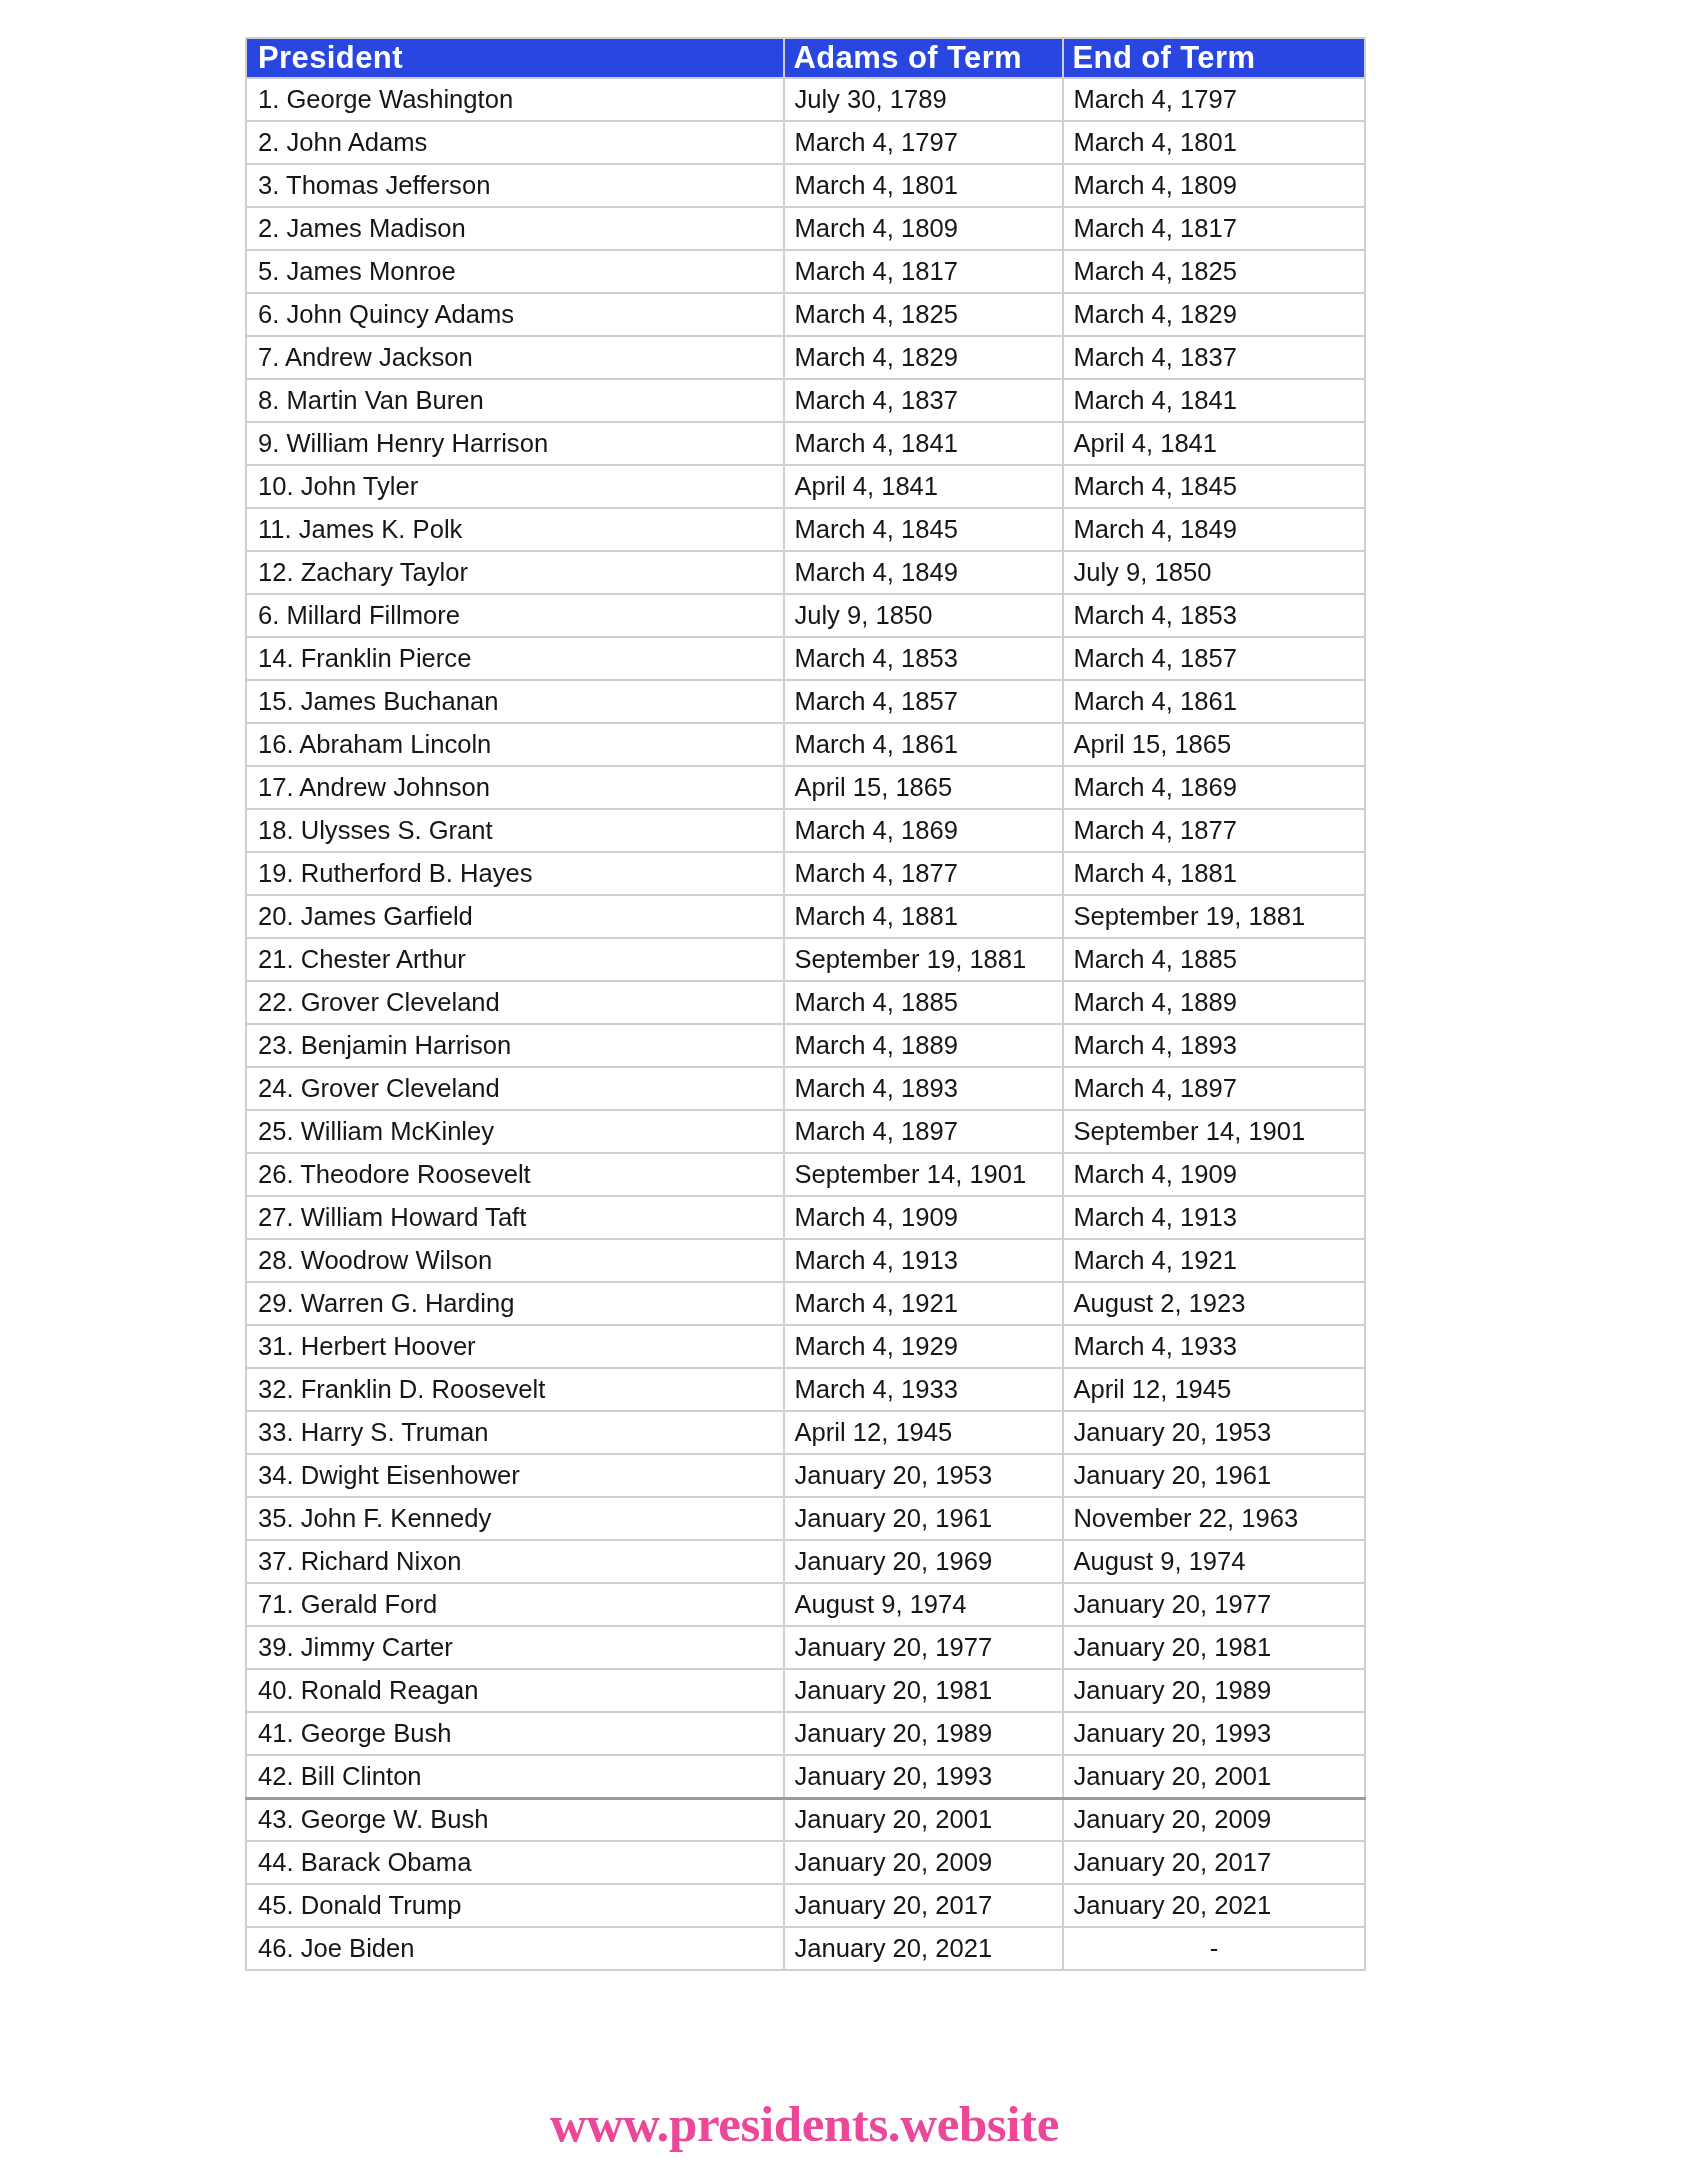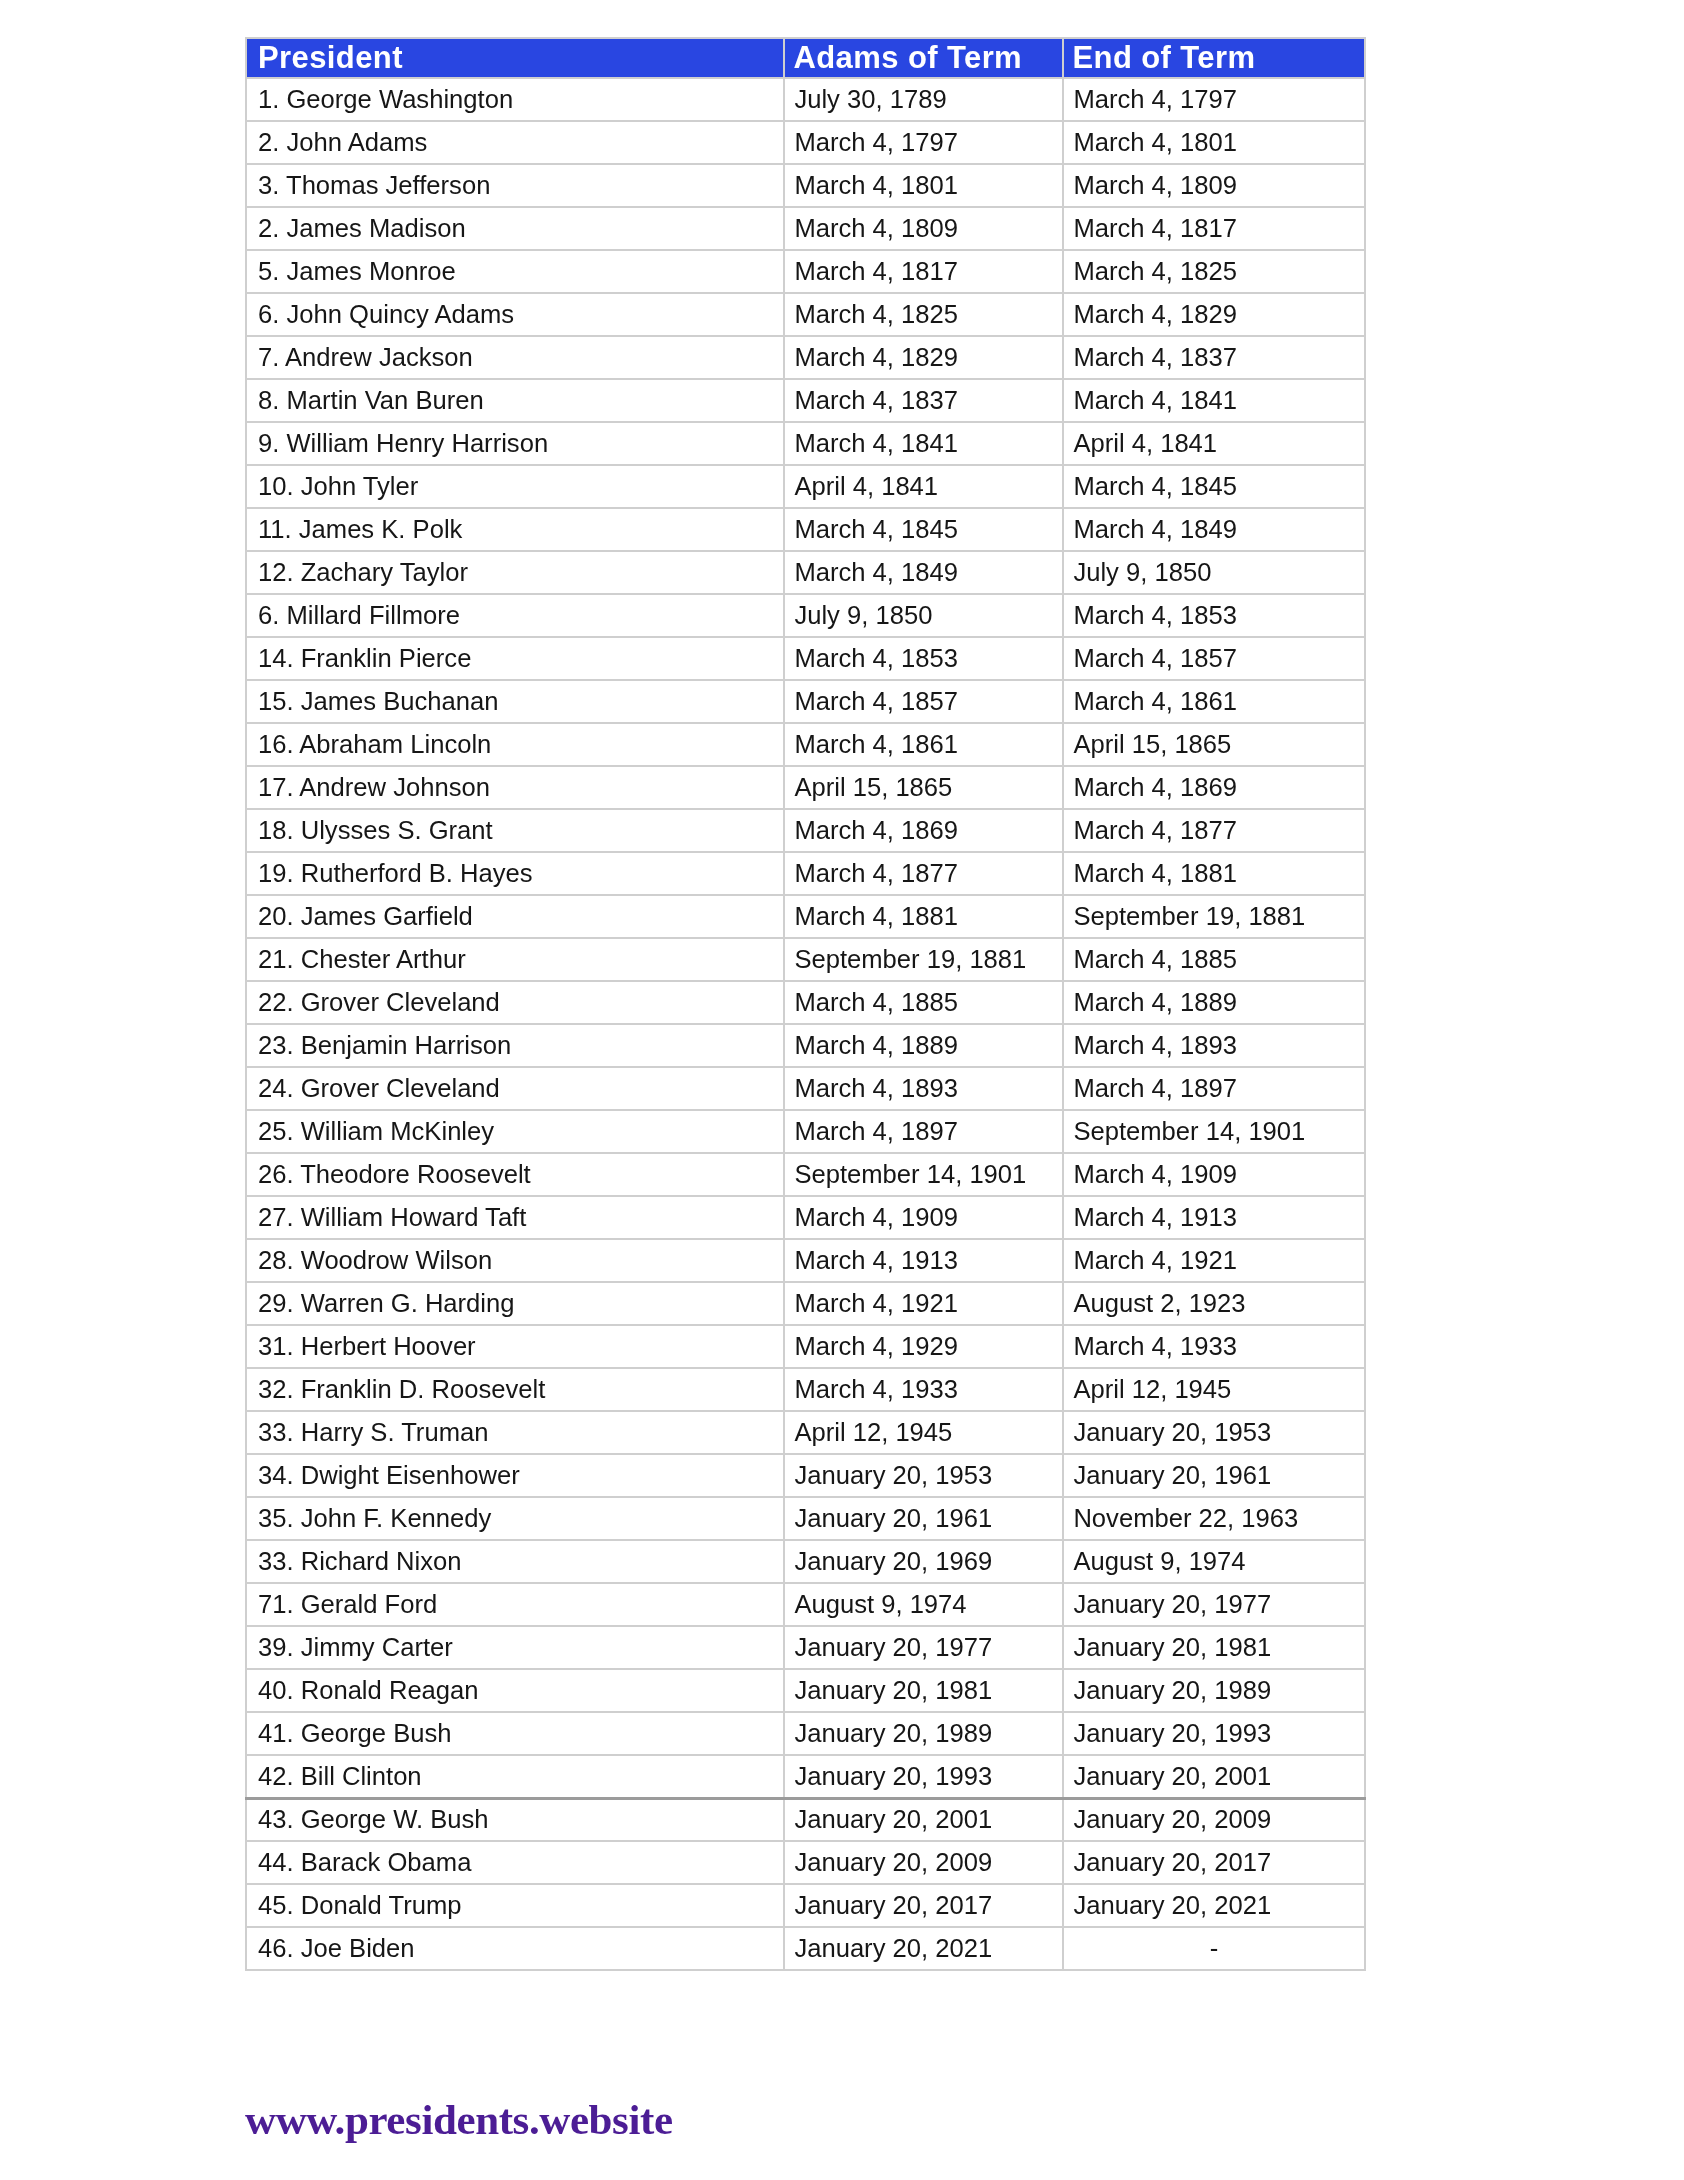--- a/index.html
+++ b/index.html
@@ -60,24 +60,25 @@
     overflow: hidden;
   }
   .prez-table td.date-cell { padding-left: 9.4px; }
   .prez-table td.center { text-align: center; padding-left: 0; }
   .prez-table tr.page-break td { border-bottom: 3.4px solid var(--heavy-border); }
   .site-footer {
     position: absolute;
     left: 245px;
     top: 2095px;
     width: 1119px;
+    text-align: center;
     font-family: "Liberation Serif", serif;
     font-weight: bold;
-    font-size: 43px;
-    color: #4c1d95;
+    font-size: 51px;
+    color: #ec4899;
     letter-spacing: -0.4px;
   }
 </style>
 </head>
 <body>
 
 <div class="page">
 
   <table class="prez-table">
     <colgroup>
@@ -257,21 +258,21 @@
       <td>34. Dwight Eisenhower</td>
       <td class="date-cell">January 20, 1953</td>
       <td class="date-cell">January 20, 1961</td>
     </tr>
         <tr>
       <td>35. John F. Kennedy</td>
       <td class="date-cell">January 20, 1961</td>
       <td class="date-cell">November 22, 1963</td>
     </tr>
         <tr>
-      <td>33. Richard Nixon</td>
+      <td>37. Richard Nixon</td>
       <td class="date-cell">January 20, 1969</td>
       <td class="date-cell">August 9, 1974</td>
     </tr>
         <tr>
       <td>71. Gerald Ford</td>
       <td class="date-cell">August 9, 1974</td>
       <td class="date-cell">January 20, 1977</td>
     </tr>
         <tr>
       <td>39. Jimmy Carter</td>

